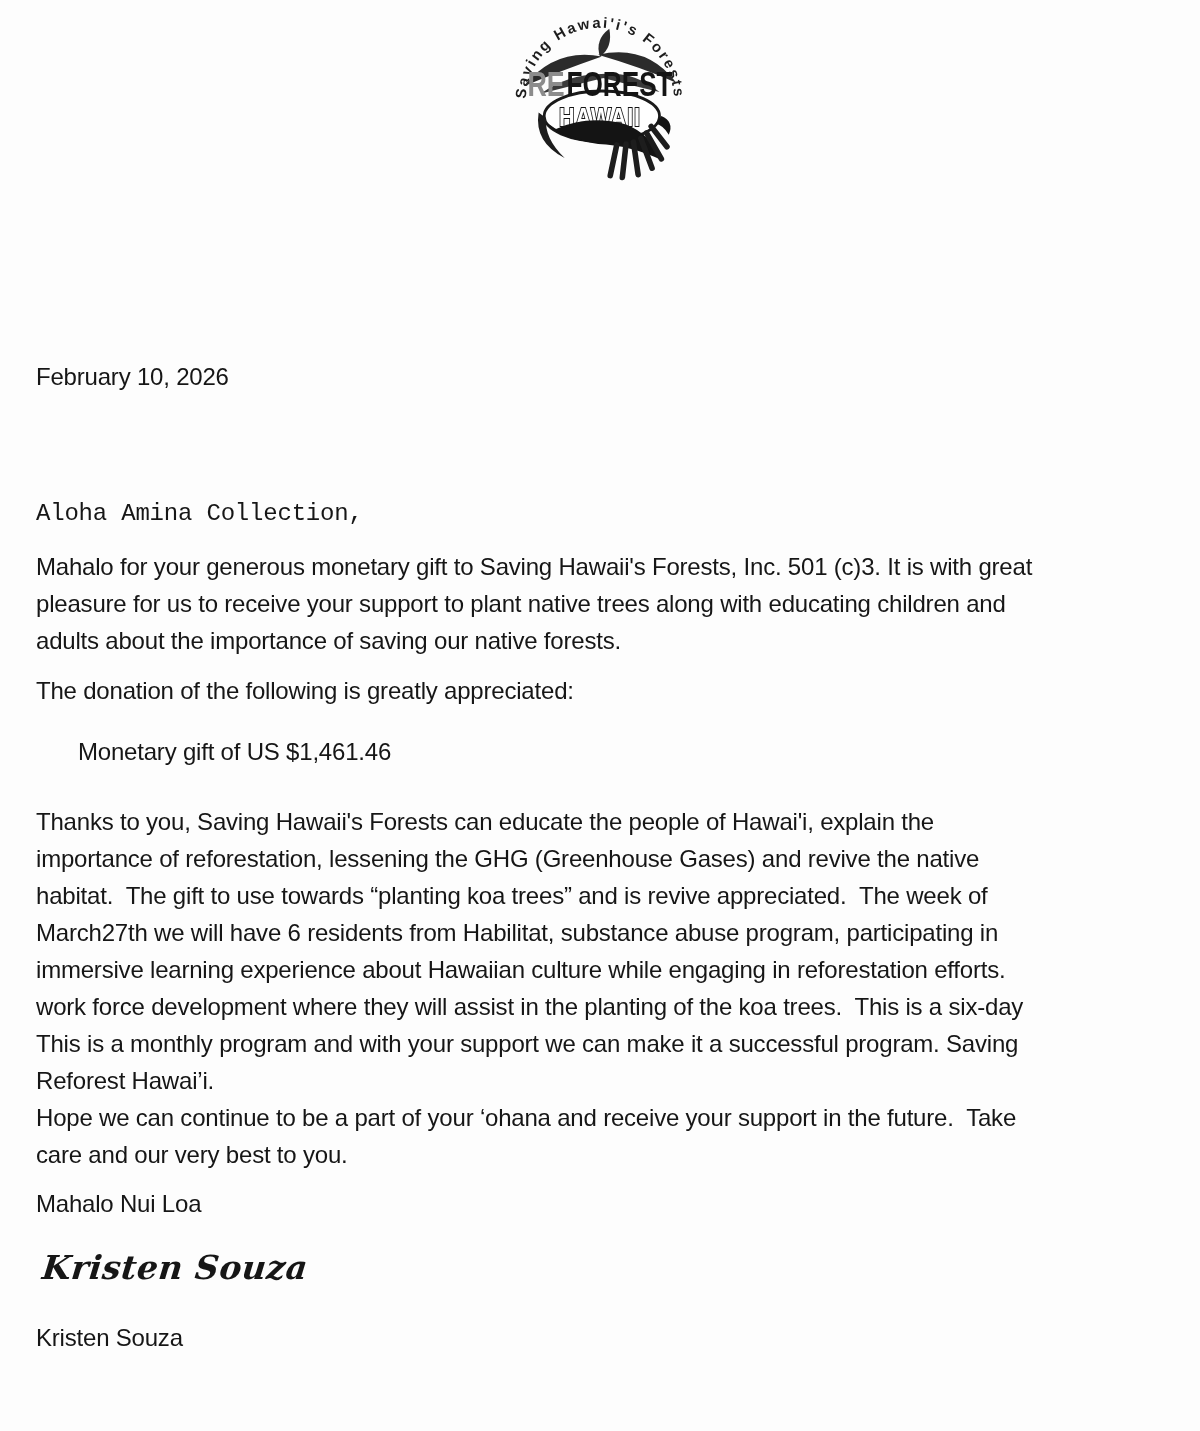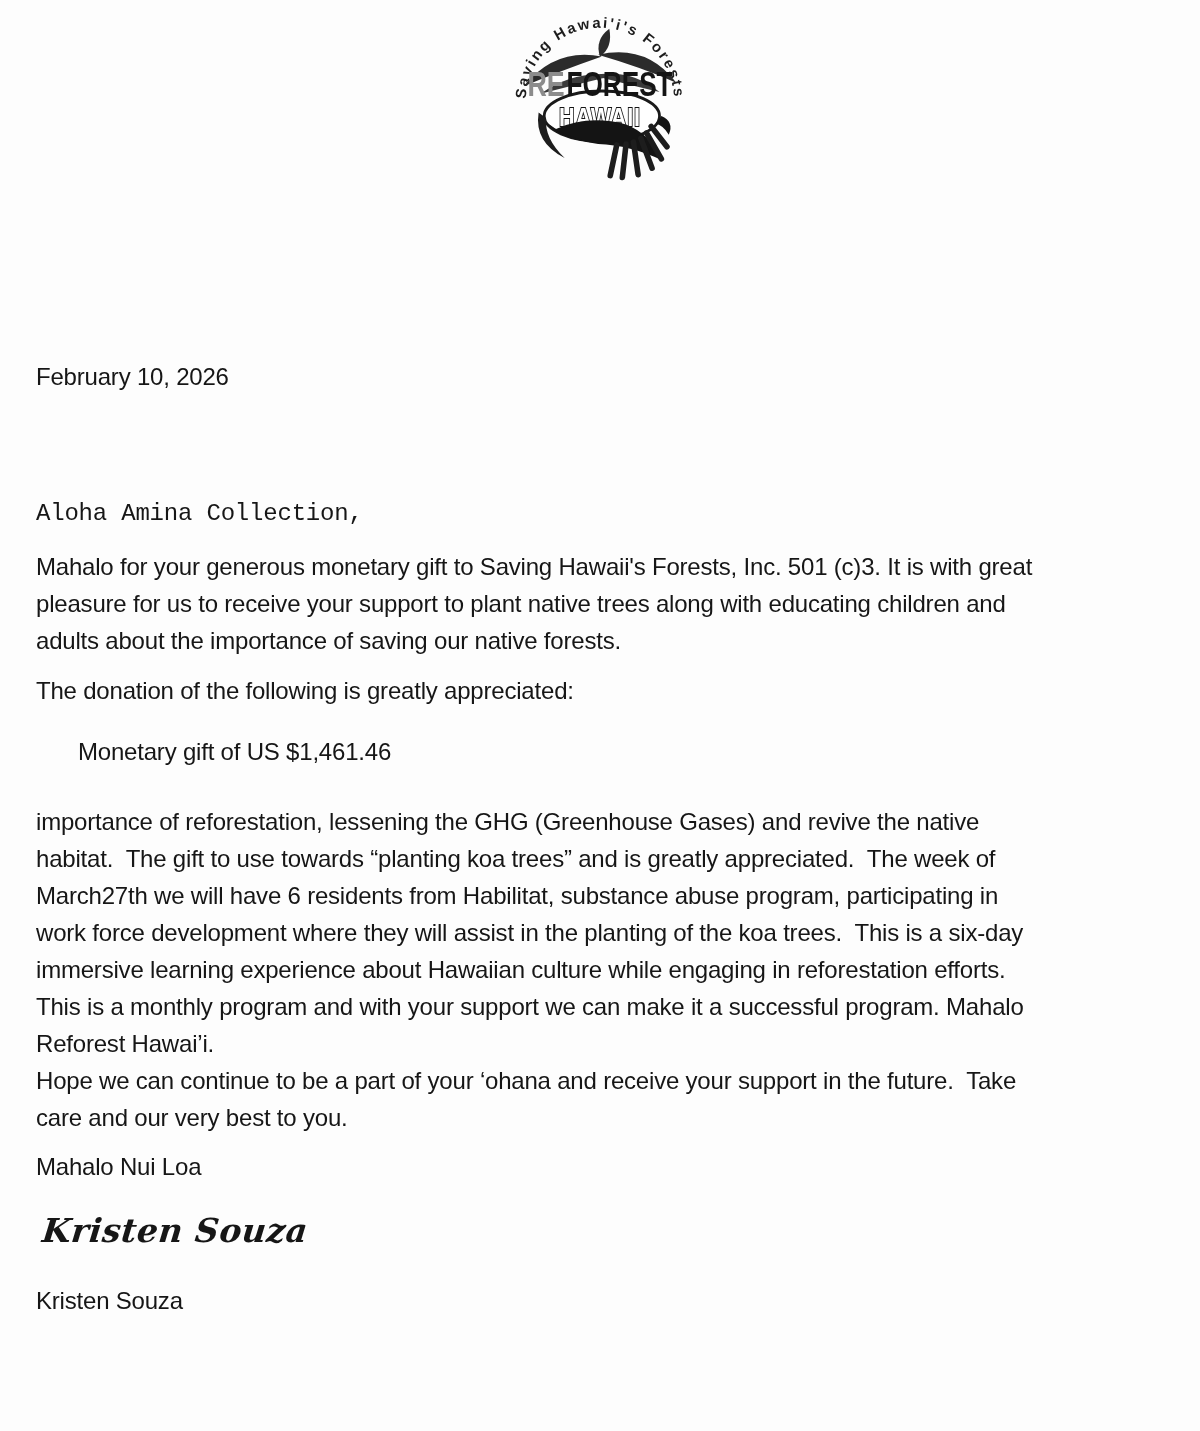--- a/index.html
+++ b/index.html
@@ -135,26 +135,27 @@
       <div class="line">Mahalo for your generous monetary gift to Saving Hawaii's Forests, Inc. 501 (c)3. It is with great</div>
       <div class="line">pleasure for us to receive your support to plant native trees along with educating children and</div>
       <div class="line">adults about the importance of saving our native forests.</div>
     </div>
 
     <div class="block-donation line">The donation of the following is greatly appreciated:</div>
 
     <div class="block-gift line">Monetary gift of US $1,461.46</div>
 
     <div class="block-para2">
+      <div class="line">Thanks to you, Saving Hawaii's Forests can educate the people of Hawai'i, explain the</div>
       <div class="line">importance of reforestation, lessening the GHG (Greenhouse Gases) and revive the native</div>
-      <div class="line">habitat.  The gift to use towards “planting koa trees” and is greatly appreciated.  The week of</div>
+      <div class="line">habitat.  The gift to use towards “planting koa trees” and is revive appreciated.  The week of</div>
       <div class="line">March27th we will have 6 residents from Habilitat, substance abuse program, participating in</div>
+      <div class="line">immersive learning experience about Hawaiian culture while engaging in reforestation efforts.</div>
       <div class="line">work force development where they will assist in the planting of the koa trees.  This is a six-day</div>
-      <div class="line">immersive learning experience about Hawaiian culture while engaging in reforestation efforts.</div>
-      <div class="line">This is a monthly program and with your support we can make it a successful program. Mahalo</div>
+      <div class="line">This is a monthly program and with your support we can make it a successful program. Saving</div>
       <div class="line">Reforest Hawai’i.</div>
     </div>
 
     <div class="block-para3">
       <div class="line">Hope we can continue to be a part of your ‘ohana and receive your support in the future.  Take</div>
       <div class="line">care and our very best to you.</div>
     </div>
 
     <div class="block-closing line">Mahalo Nui Loa</div>
 

